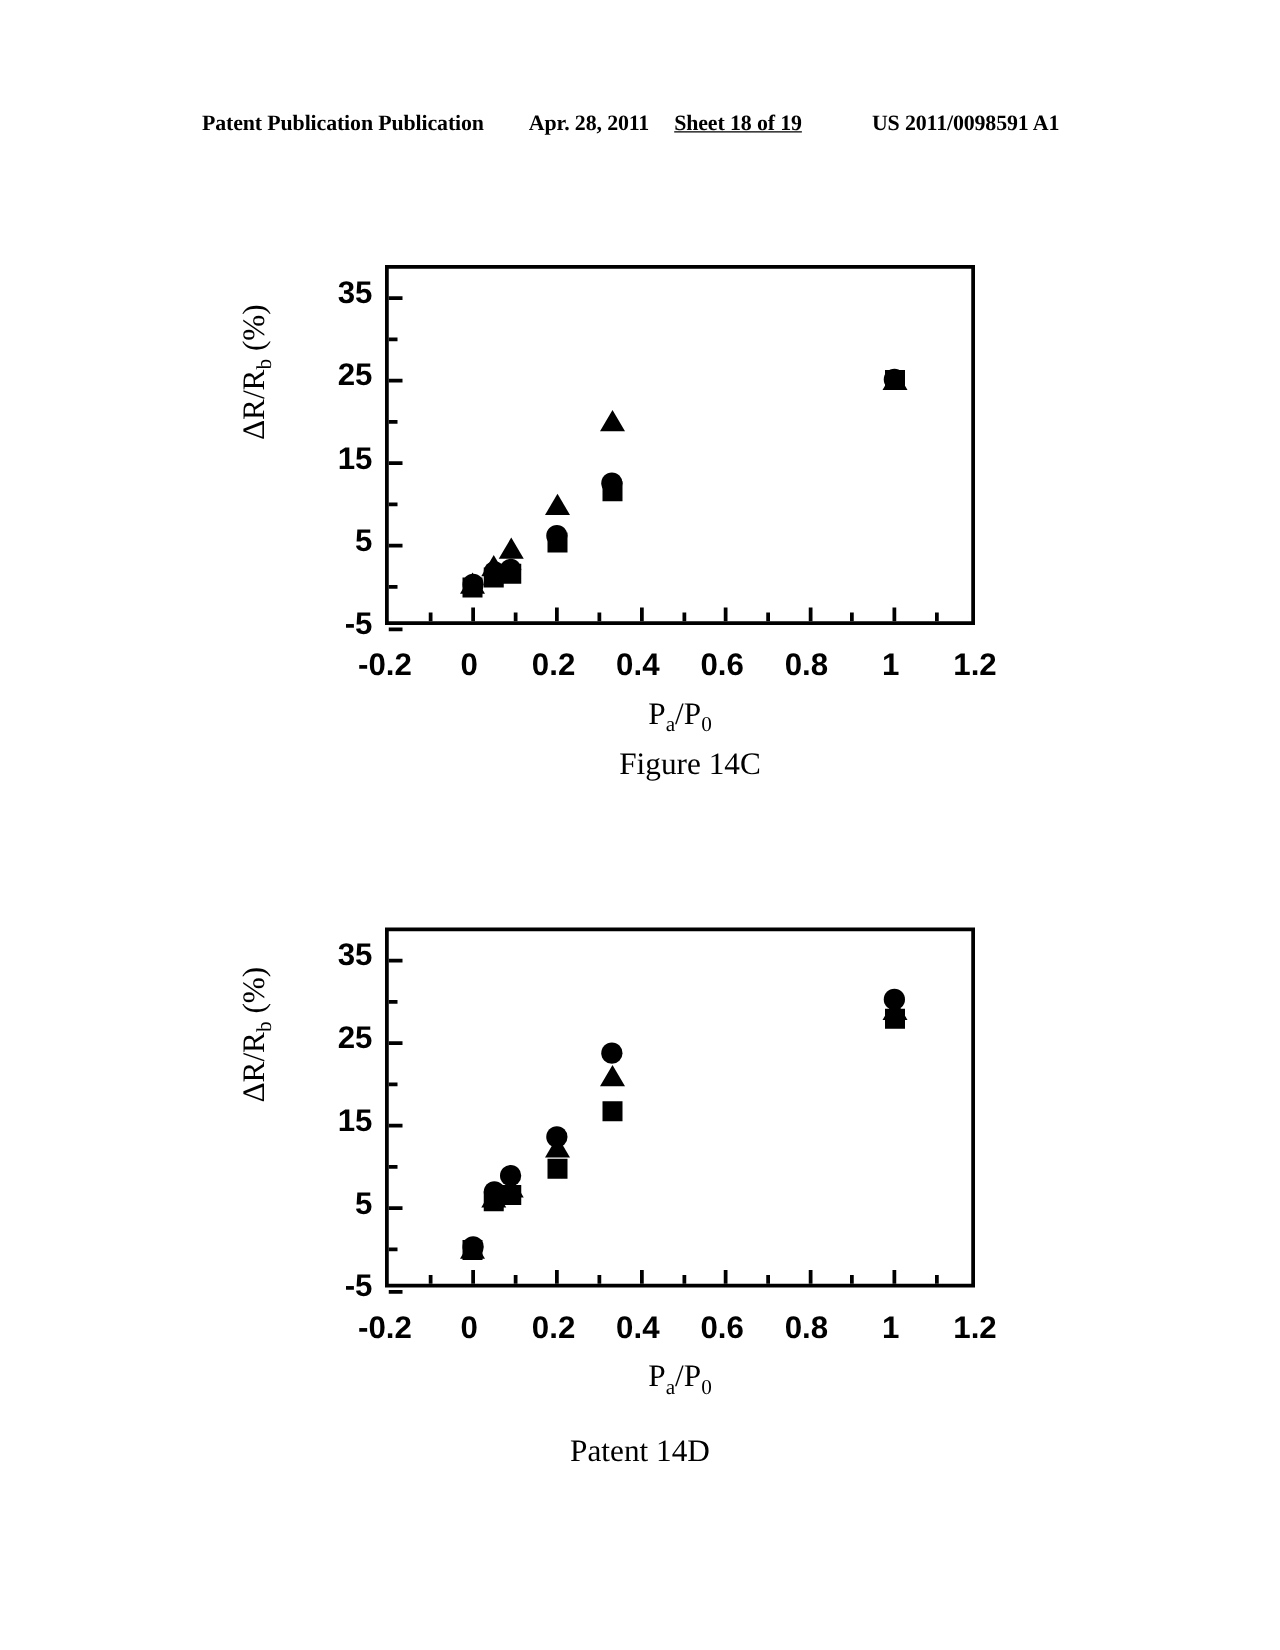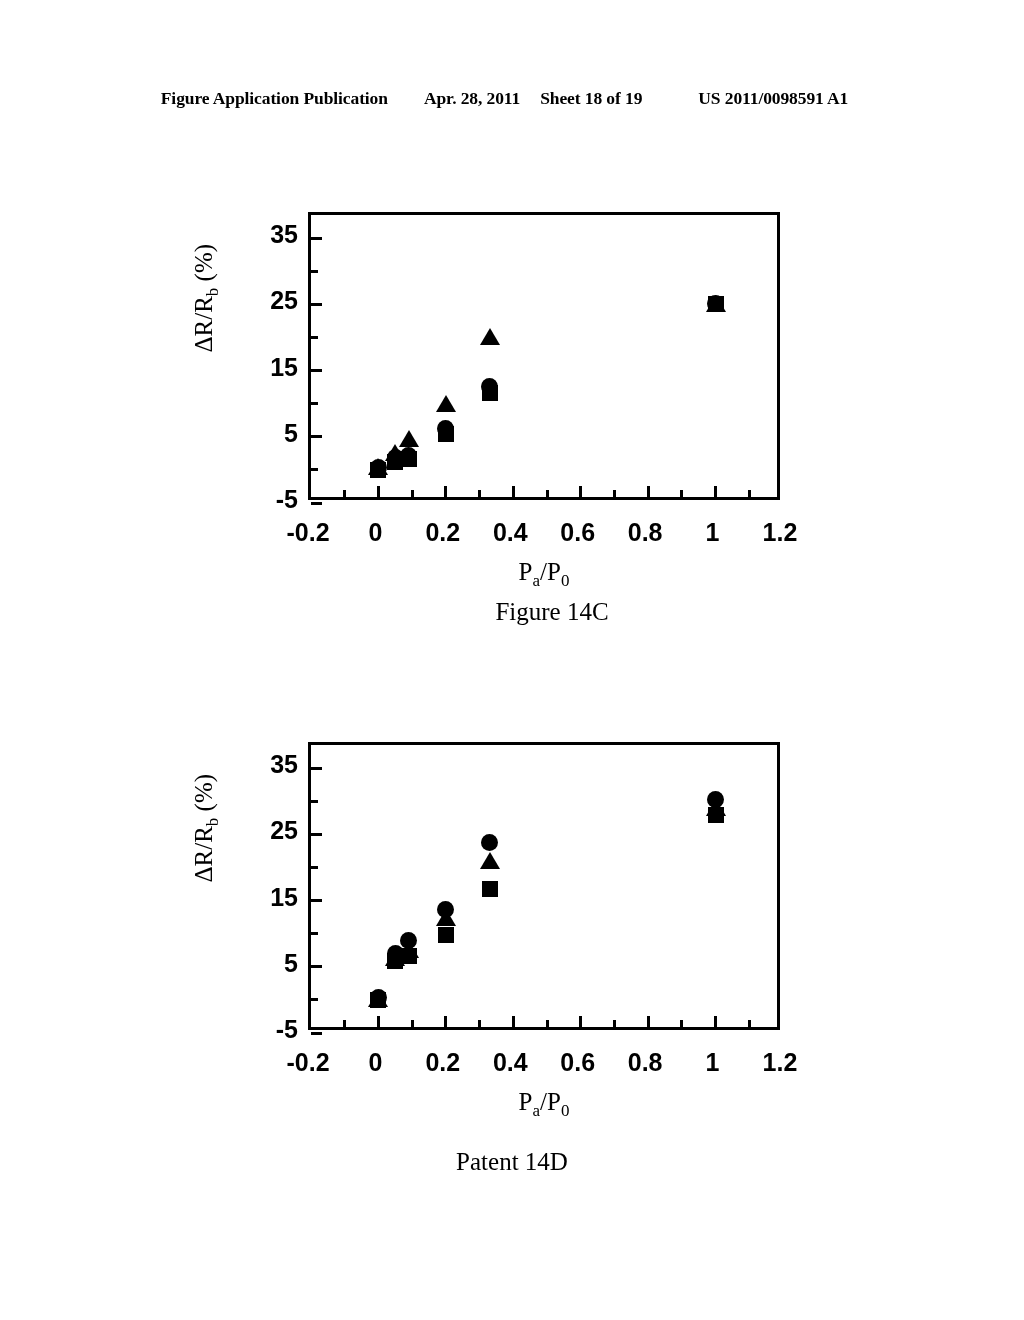--- a/index.html
+++ b/index.html
@@ -26,21 +26,21 @@
     justify-content: center;
     align-items: baseline;
     font-family: "Liberation Serif", serif;
     font-weight: bold;
     font-size: 17.5px;
     letter-spacing: -0.1px;
     white-space: nowrap;
   }
   .pub-header .seg-title { margin-right: 36px; }
   .pub-header .seg-date  { margin-right: 20px; }
-  .pub-header .seg-sheet { margin-right: 56px; }
+  .pub-header .seg-sheet { margin-right: 56px; text-decoration: underline; }
   .pub-header .seg-num   { margin-right: 15px; }
 
   
   .figure-block {
     position: absolute;
     left: 0;
     width: 1024px;
   }
   #figure-14c { top: 190px; }
   #figure-14d { top: 720px; }
@@ -144,21 +144,21 @@
     font-family: "Liberation Serif", serif;
     font-size: 25px;
   }
   #caption-14c { top: 598px; margin-left: 40px; }
   #caption-14d { top: 1148px; }
 </style>
 </head>
 <body>
 
 <div class="pub-header">
-  <span class="seg-title">Figure Application Publication</span>
+  <span class="seg-title">Patent Publication Publication</span>
   <span class="seg-date">Apr. 28, 2011</span>
   <span class="seg-sheet">Sheet 18 of 19</span>
   <span class="seg-num">US 2011/0098591 A1</span>
 </div>
 
 <div class="figure-block" id="figure-14c">
   <div class="plot-area">
     <div class="plot-frame" id="frame-14c">
         <div class="tick ytick-major" style="top: 286.5px;"></div>
         <div class="tick ytick-major" style="top: 220.293px;"></div>

